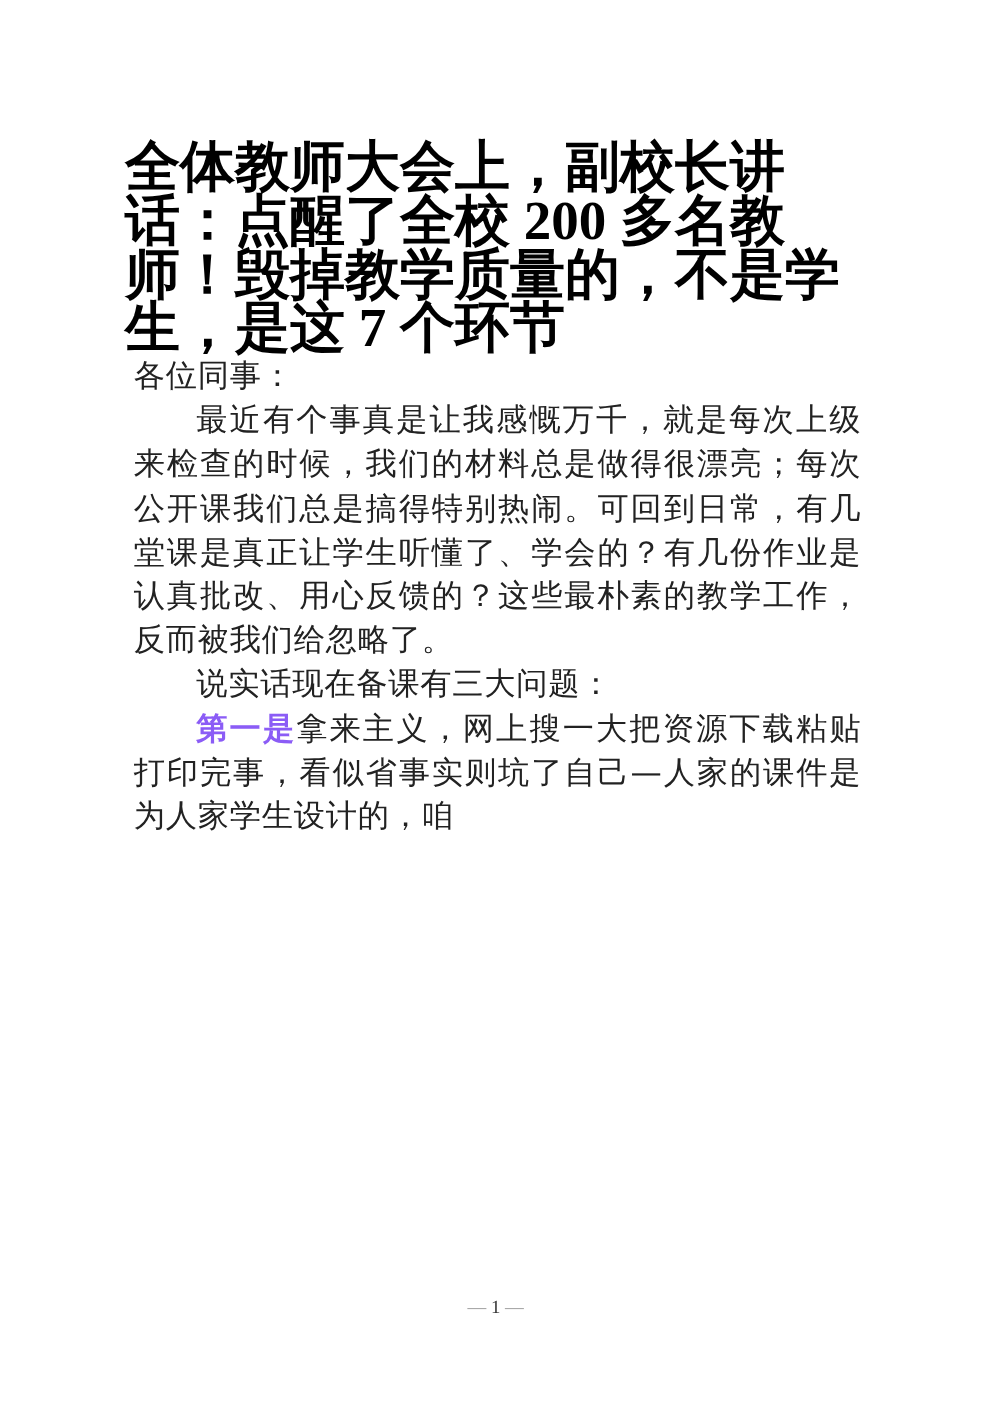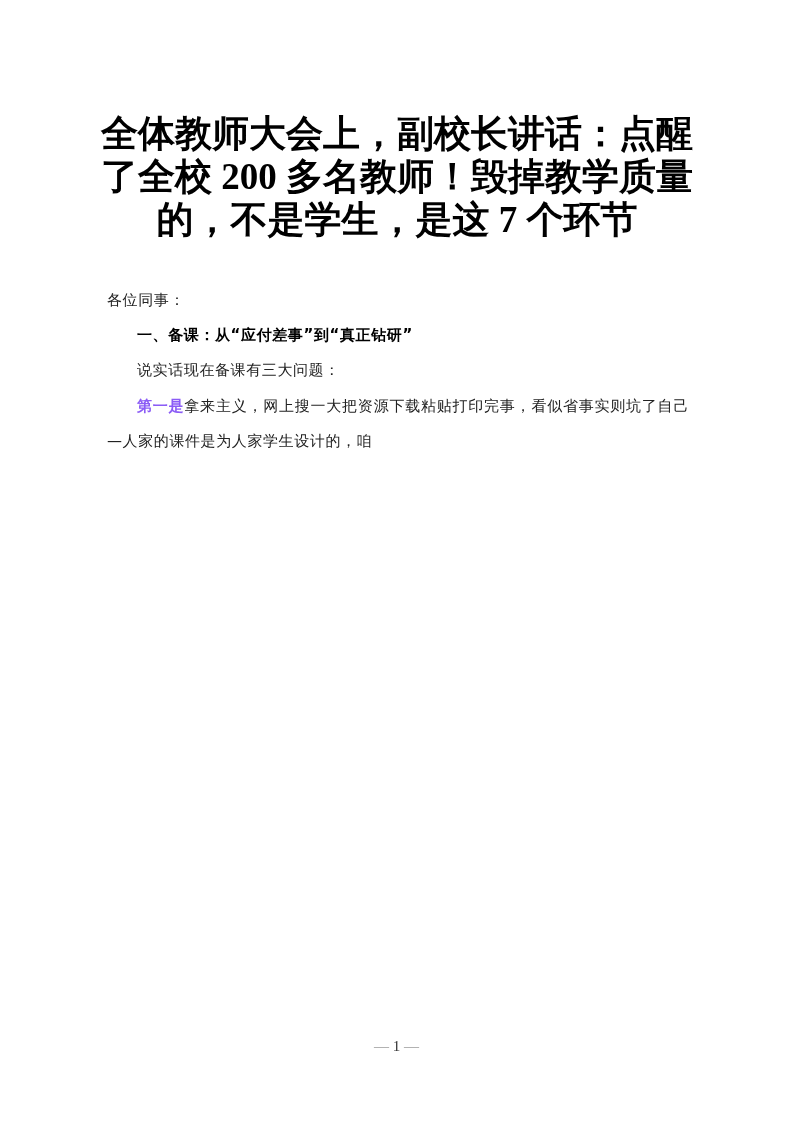--- a/index.html
+++ b/index.html
@@ -1,47 +1,47 @@
 <!DOCTYPE html>
 <html><head>
 <meta charset="utf-8">
 <style>
   html, body { margin: 0; padding: 0; background: #ffffff; }
   body { width: 793px; height: 1122px; position: relative; overflow: hidden; }
   .page { position: absolute; left: 0; top: 0; width: 793px; height: 1122px; background: #fff; }
   .title {
     position: absolute; left: 100px; top: 112px; width: 594px;
     font-family: "Liberation Serif", "DejaVu Serif", serif;
-    font-weight: bold; font-size: 37px; line-height: 43px;
-    color: #000; text-align: center; margin: 0;
+    font-weight: bold; font-size: 44px; line-height: 43px;
+    color: #000; margin: 0;
   }
   .body {
     position: absolute; left: 107px; top: 283px; width: 582px;
     font-family: "DejaVu Sans", "Liberation Sans", sans-serif;
-    font-size: 15px; line-height: 35.2px; color: #222;
+    font-size: 25px; line-height: 35.2px; color: #222;
   }
   .body p { margin: 0; text-align: justify; text-justify: inter-character; letter-spacing: 0.6px; }
   .body p.indent { text-indent: 2em; }
   .body p.heading { text-indent: 2em; font-weight: bold; color: #000; font-family: "DejaVu Sans", sans-serif; }
   .body b { font-weight: bold; color: #8b5cf6; }
   .footer {
     position: absolute; left: 0; top: 1038px; width: 793px; text-align: center;
     font-family: "Liberation Serif", serif; font-size: 15px; color: #333;
   }
   .footer .dash { color: #999; }
 </style>
 </head>
 <body>
 
 <div class="page">
   <h1 class="title">全体教师大会上，副校长讲话：点醒了全校 200 多名教师！毁掉教学质量的，不是学生，是这 7 个环节</h1>
 
   <div class="body">
     <p>各位同事：</p>
-    <p class="heading">一、备课：从“应付差事”到“真正钻研”</p>
+    <p class="indent">最近有个事真是让我感慨万千，就是每次上级来检查的时候，我们的材料总是做得很漂亮；每次公开课我们总是搞得特别热闹。可回到日常，有几堂课是真正让学生听懂了、学会的？有几份作业是认真批改、用心反馈的？这些最朴素的教学工作，反而被我们给忽略了。</p>
     <p class="indent">说实话现在备课有三大问题：</p>
     <p class="indent"><b>第一是</b><span>拿来主义，网上搜一大把资源下载粘贴打印完事，看似省事实则坑了自己—人家的课件是为人家学生设计的，咱</span></p>
   </div>
 
   <div class="footer">
     <span class="dash">—</span>
     <span>1</span>
     <span class="dash">—</span>
   </div>
 </div>

